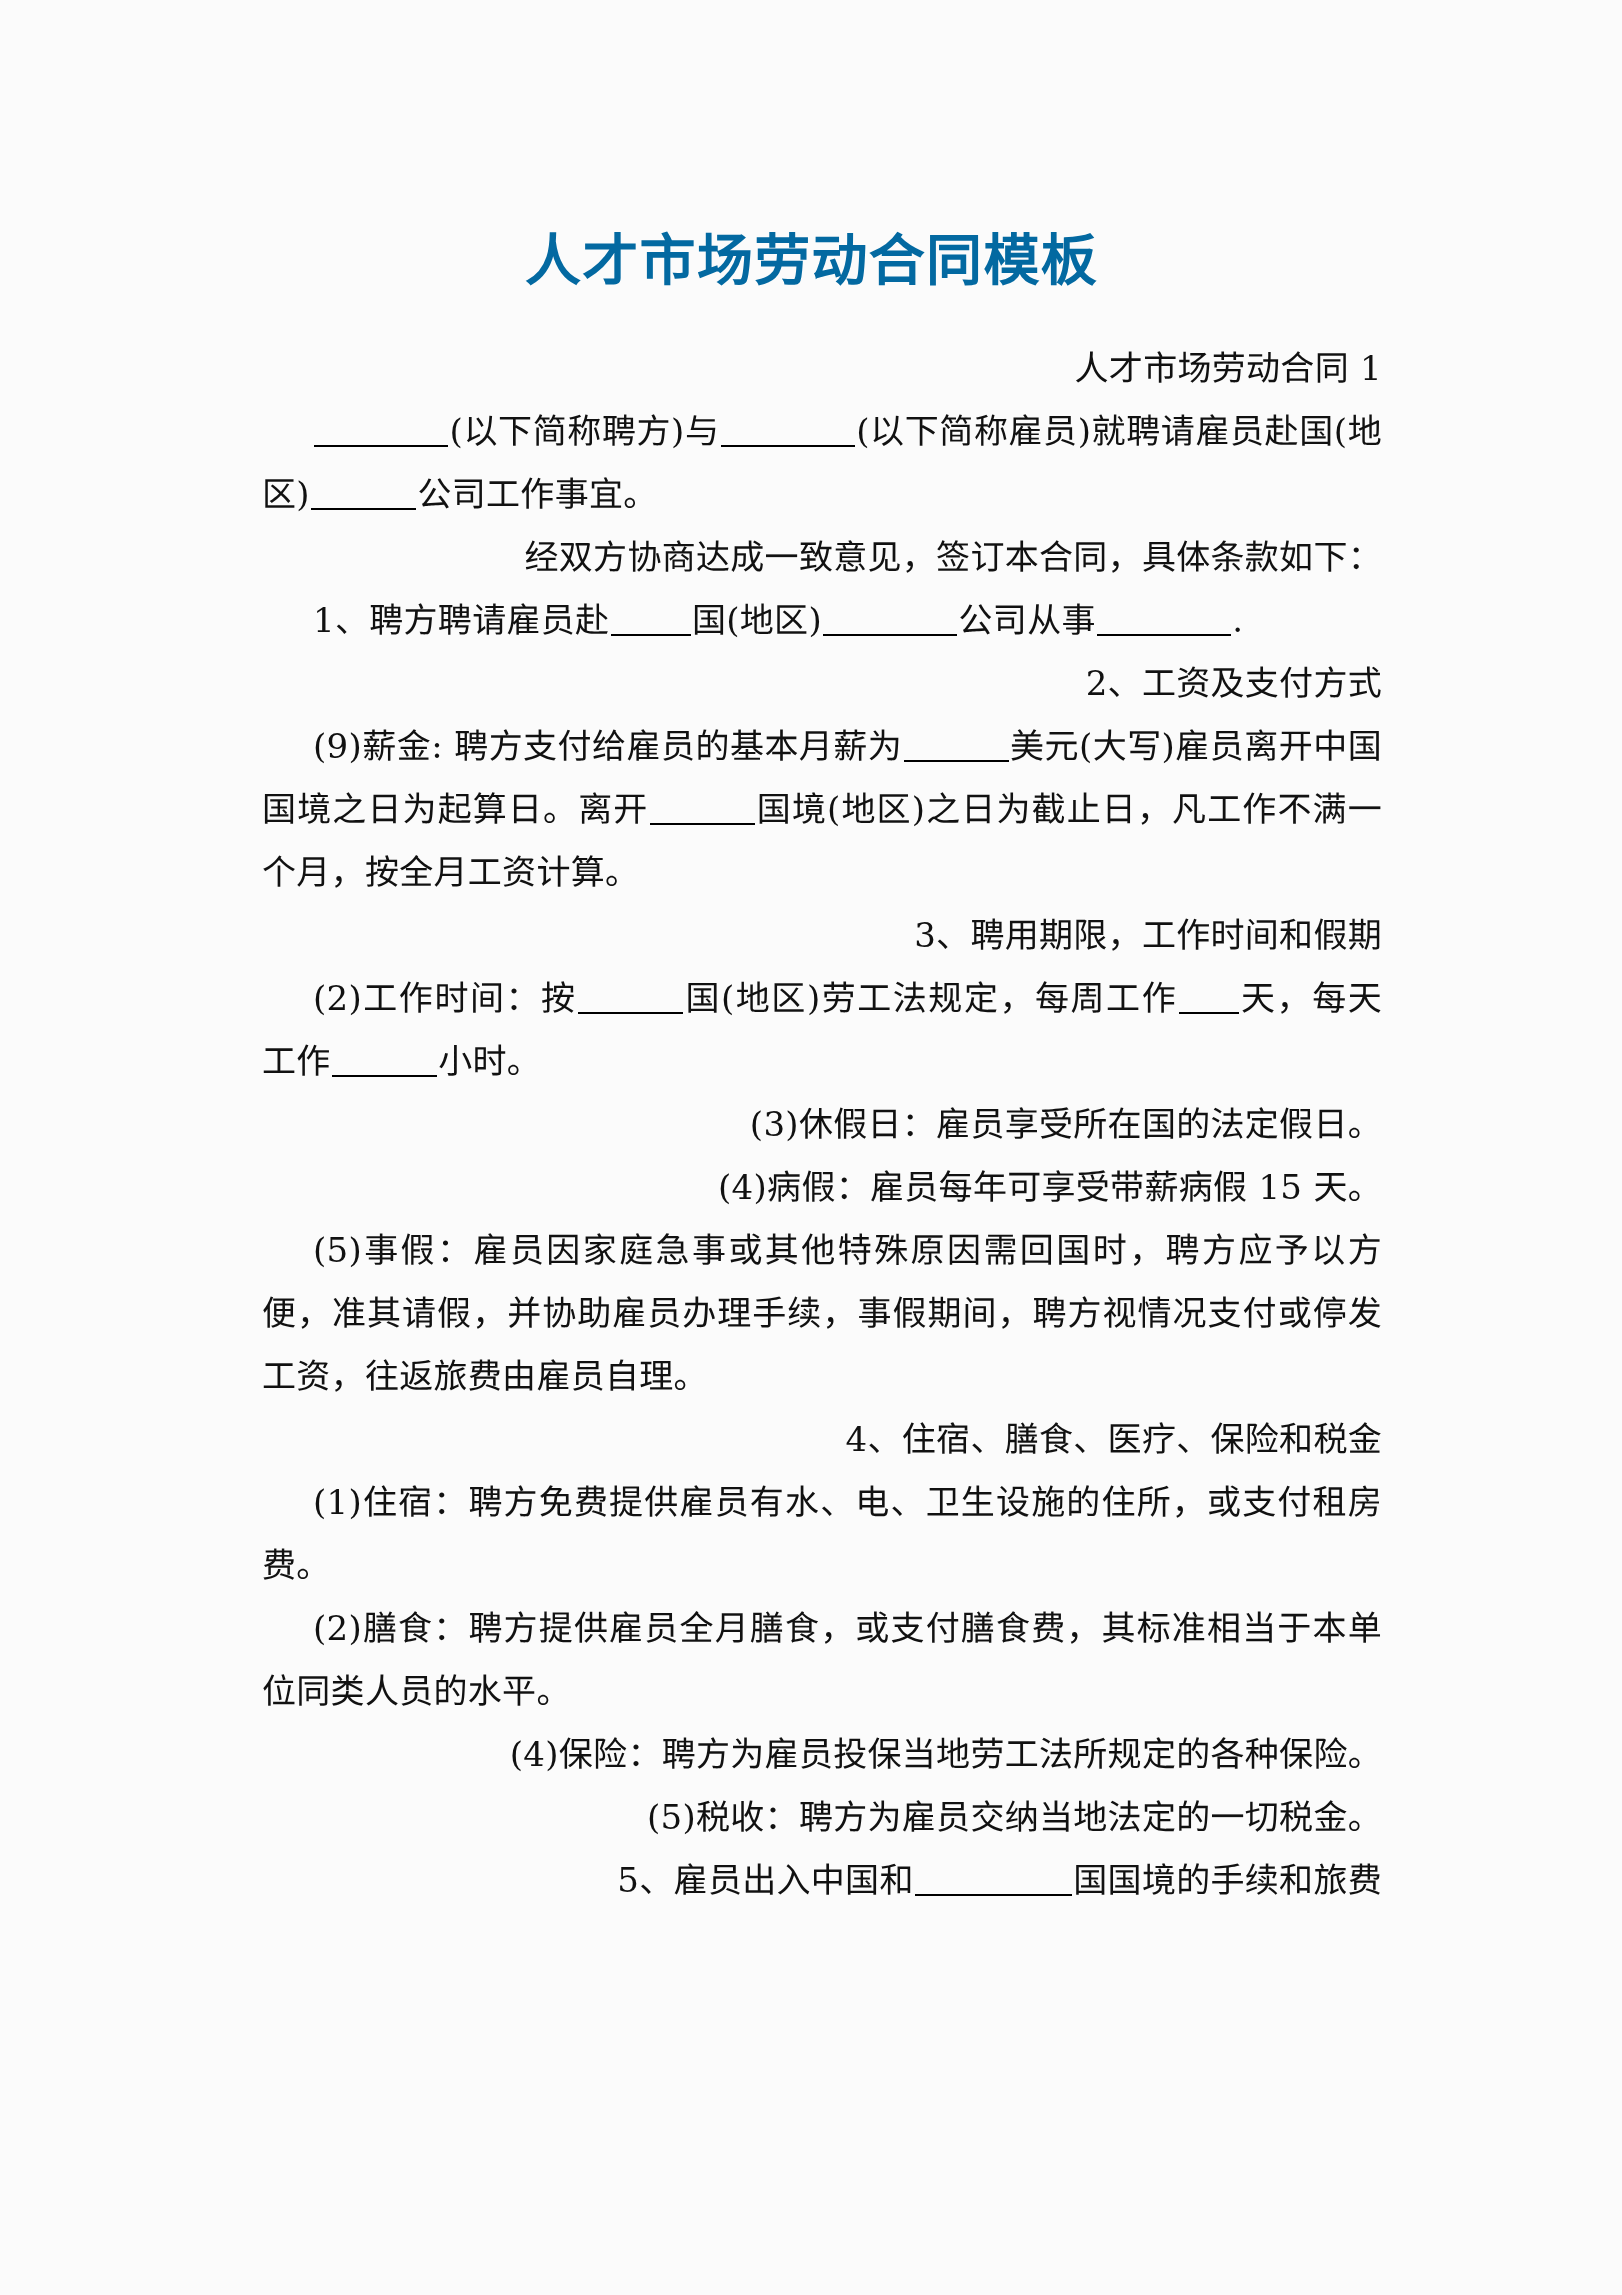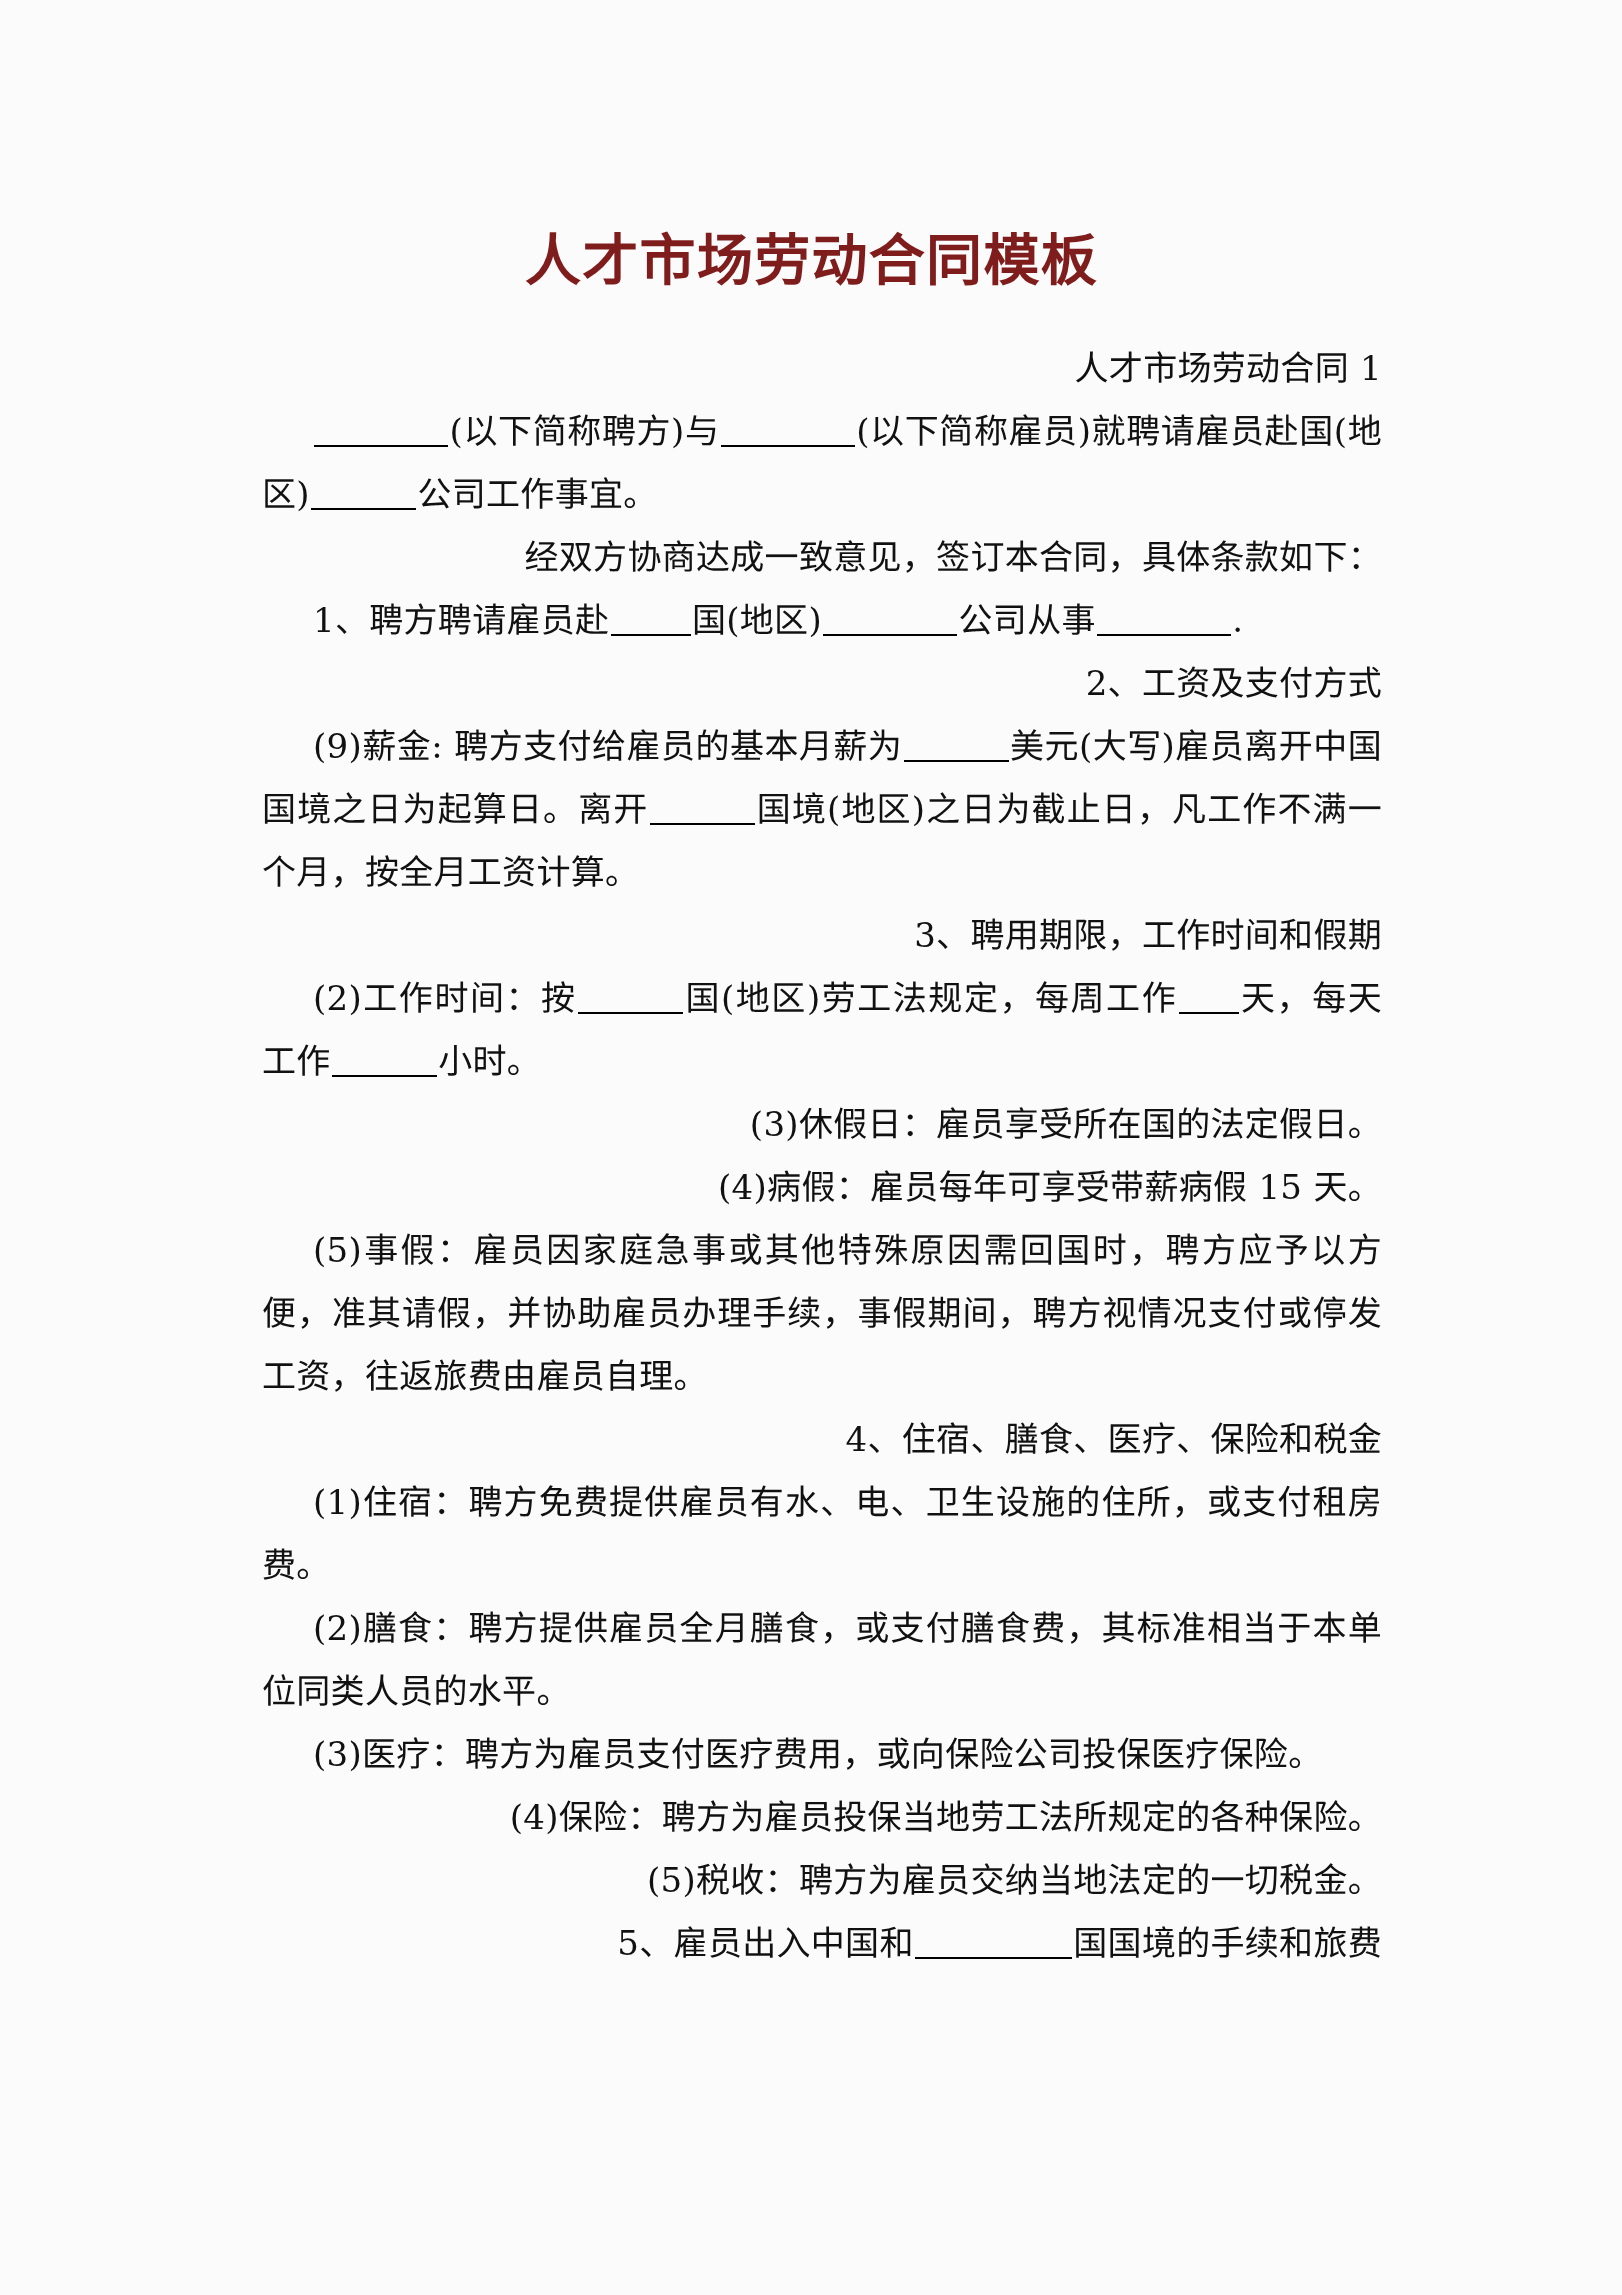--- a/index.html
+++ b/index.html
@@ -22,21 +22,21 @@
     position: absolute;
     top: 190px;
     left: 0;
     width: 1623px;
     text-align: center;
     font-family: "DejaVu Serif", "Liberation Serif", serif;
     font-weight: 700;
     font-size: 56px;
     letter-spacing: 1.3px;
     line-height: 1.15;
-    color: #7f1d1d;
+    color: #0369a1;
     white-space: nowrap;
   }
   .body-block {
     position: absolute;
     top: 337px;
     left: 262px;
     width: 1120px;
   }
   p.para {
     margin: 0 0 0 0;
@@ -87,21 +87,20 @@
         <p class="para short"><span>2、工资及支付方式</span></p>
         <p class="para"><span>(9)薪金: 聘方支付给雇员的基本月薪为</span><span class="blank b-md"></span><span>美元(大写)雇员离开中国国境之日为起算日。离开</span><span class="blank b-md"></span><span>国境(地区)之日为截止日，凡工作不满一个月，按全月工资计算。</span></p>
         <p class="para short"><span>3、聘用期限，工作时间和假期</span></p>
         <p class="para"><span>(2)工作时间：按</span><span class="blank b-md"></span><span>国(地区)劳工法规定，每周工作</span><span class="blank b-xs"></span><span>天，每天工作</span><span class="blank b-md"></span><span>小时。</span></p>
         <p class="para short"><span>(3)休假日：雇员享受所在国的法定假日。</span></p>
         <p class="para short"><span>(4)病假：雇员每年可享受带薪病假 15 天。</span></p>
         <p class="para"><span>(5)事假：雇员因家庭急事或其他特殊原因需回国时，聘方应予以方便，准其请假，并协助雇员办理手续，事假期间，聘方视情况支付或停发工资，往返旅费由雇员自理。</span></p>
         <p class="para short"><span>4、住宿、膳食、医疗、保险和税金</span></p>
         <p class="para"><span>(1)住宿：聘方免费提供雇员有水、电、卫生设施的住所，或支付租房费。</span></p>
         <p class="para"><span>(2)膳食：聘方提供雇员全月膳食，或支付膳食费，其标准相当于本单位同类人员的水平。</span></p>
-        <p class="para"><span>(3)医疗：聘方为雇员支付医疗费用，或向保险公司投保医疗保险。</span></p>
         <p class="para short"><span>(4)保险：聘方为雇员投保当地劳工法所规定的各种保险。</span></p>
         <p class="para short"><span>(5)税收：聘方为雇员交纳当地法定的一切税金。</span></p>
         <p class="para short"><span>5、雇员出入中国和</span><span class="blank b-xl"></span><span>国国境的手续和旅费</span></p>
       </div>
   </div>
 
 </div>
 
 
 </body></html>

